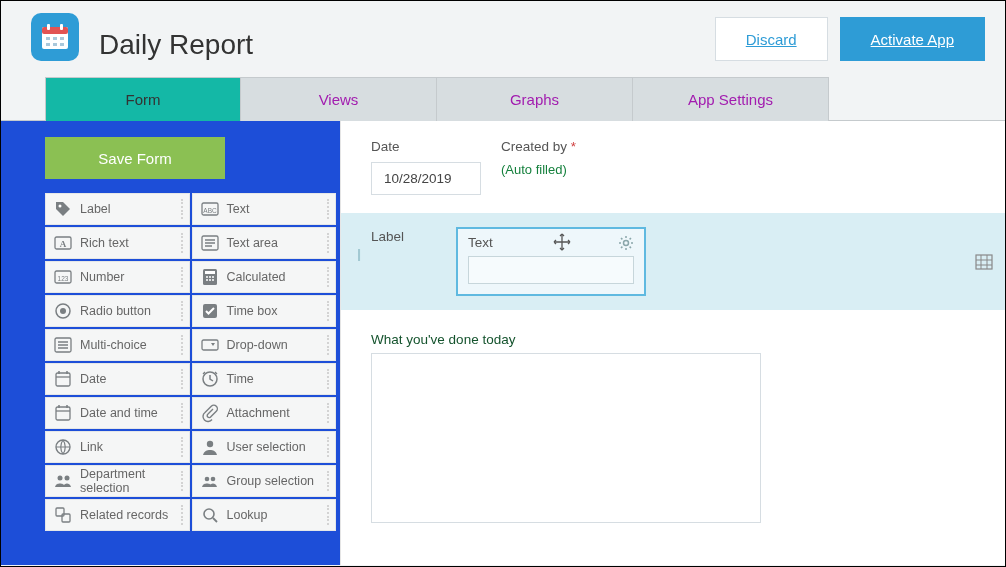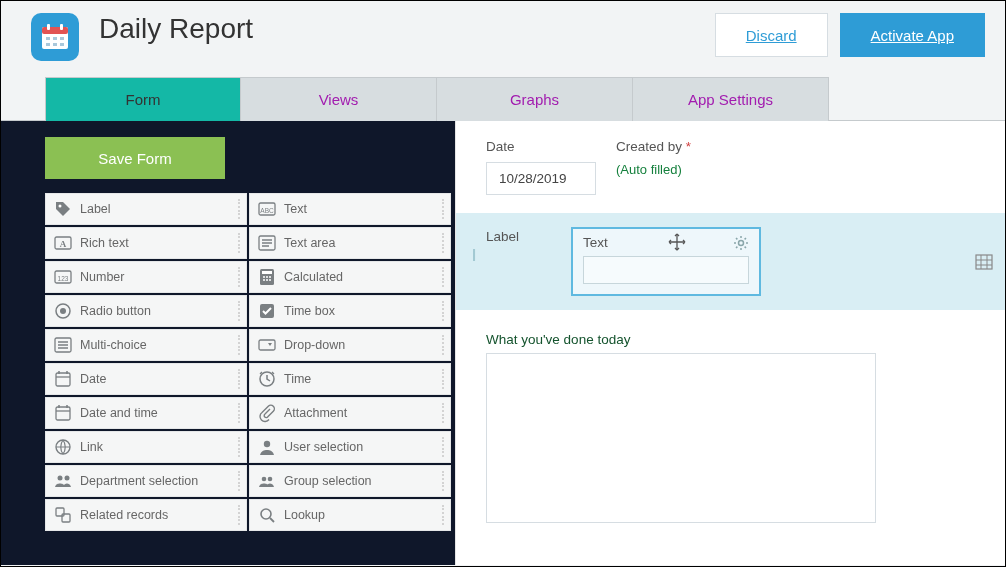--- a/index.html
+++ b/index.html
@@ -1,30 +1,30 @@
 <!DOCTYPE html>
 <html><head>
 <meta charset="utf-8">
 <style>
 * { box-sizing: border-box; margin: 0; padding: 0; }
 body { font-family: Arial, Helvetica, sans-serif; background: #fff; color: #333; font-size: 13px; }
 .frame { border: 1px solid #000; width: 1006px; height: 567px; position: relative; overflow: hidden; background: #f2f4f5; }
-.header { display: flex; align-items: flex-start; padding: 12px 20px 16px 30px; background: #f2f4f5; }
+.header { display: flex; align-items: flex-end; padding: 12px 20px 16px 30px; background: #f2f4f5; }
 .app-icon { width: 48px; height: 48px; background: #2e9cd6; border-radius: 10px; display: flex; align-items: center; justify-content: center; margin-right: 20px; }
 .app-icon svg { width: 32px; height: 32px; }
 .app-title { font-size: 28px; font-weight: 400; color: #333; flex: 1; }
 .header-btn { height: 44px; padding: 0 30px; font-size: 15px; border: 1px solid #d6dde2; background: #fff; margin-left: 12px; display: inline-flex; align-items: center; justify-content: center; cursor: pointer; text-decoration: underline; }
 .header-btn.discard { color: #2e9cd6; }
 .header-btn.activate { background: #2e9cd6; border-color: #2e9cd6; color: #fff; }
 .tabs { display: flex; margin: 0 0 0 44px; }
 .tab { flex: 0 0 196px; height: 44px; background: #d7dde0; border: 1px solid #c5cacd; border-bottom: none; display: flex; align-items: center; justify-content: center; font-size: 15px; color: #a21caf; cursor: pointer; }
 .tab.active { background: #14b8a6; color: #333; border-color: #c5cacd; position: relative; z-index: 2; }
 .tab + .tab { border-left: none; }
 .content { display: flex; background: #fff; border-top: 1px solid #c5cacd; margin: -1px 0 0 0; height: calc(100% - 120px); overflow: hidden; }
-.left-panel { width: 455px; padding: 16px 4px 0 44px; background: #0f172a; border-right: 1px solid #e5e5e5; }
+.left-panel { width: 340px; padding: 16px 4px 0 44px; background: #1d4ed8; border-right: 1px solid #e5e5e5; }
 .save-btn { background: #8bc053; color: #fff; border: none; height: 42px; width: 180px; font-size: 15px; cursor: pointer; margin-bottom: 14px; display: block; }
 .fields-grid { display: grid; grid-template-columns: 1fr 1fr; gap: 2px; }
 .field-item { height: 32px; background: #f5f6f6; border: 1px solid #e5e7e8; display: flex; align-items: center; padding: 0 6px 0 6px; font-size: 12.5px; color: #666; cursor: grab; position: relative; }
 .field-item .ficon { width: 22px; height: 22px; margin-right: 6px; flex: none; display: flex; align-items: center; justify-content: center; }
 .field-item .grip { position: absolute; right: 2px; top: 4px; bottom: 4px; width: 10px; display: flex; flex-direction: column; justify-content: space-around; align-items: center; }
 .field-item .grip span { width: 2px; height: 2px; background: #c7c7c7; border-radius: 50%; display: block; }
 .canvas { flex: 1; padding: 18px 10px 0 30px; position: relative; overflow: hidden; }
 .row-top { display: flex; gap: 20px; margin-bottom: 18px; }
 .form-field-label { font-size: 13.5px; color: #555; margin-bottom: 8px; display: block; }
 .req { color: #d04040; }

